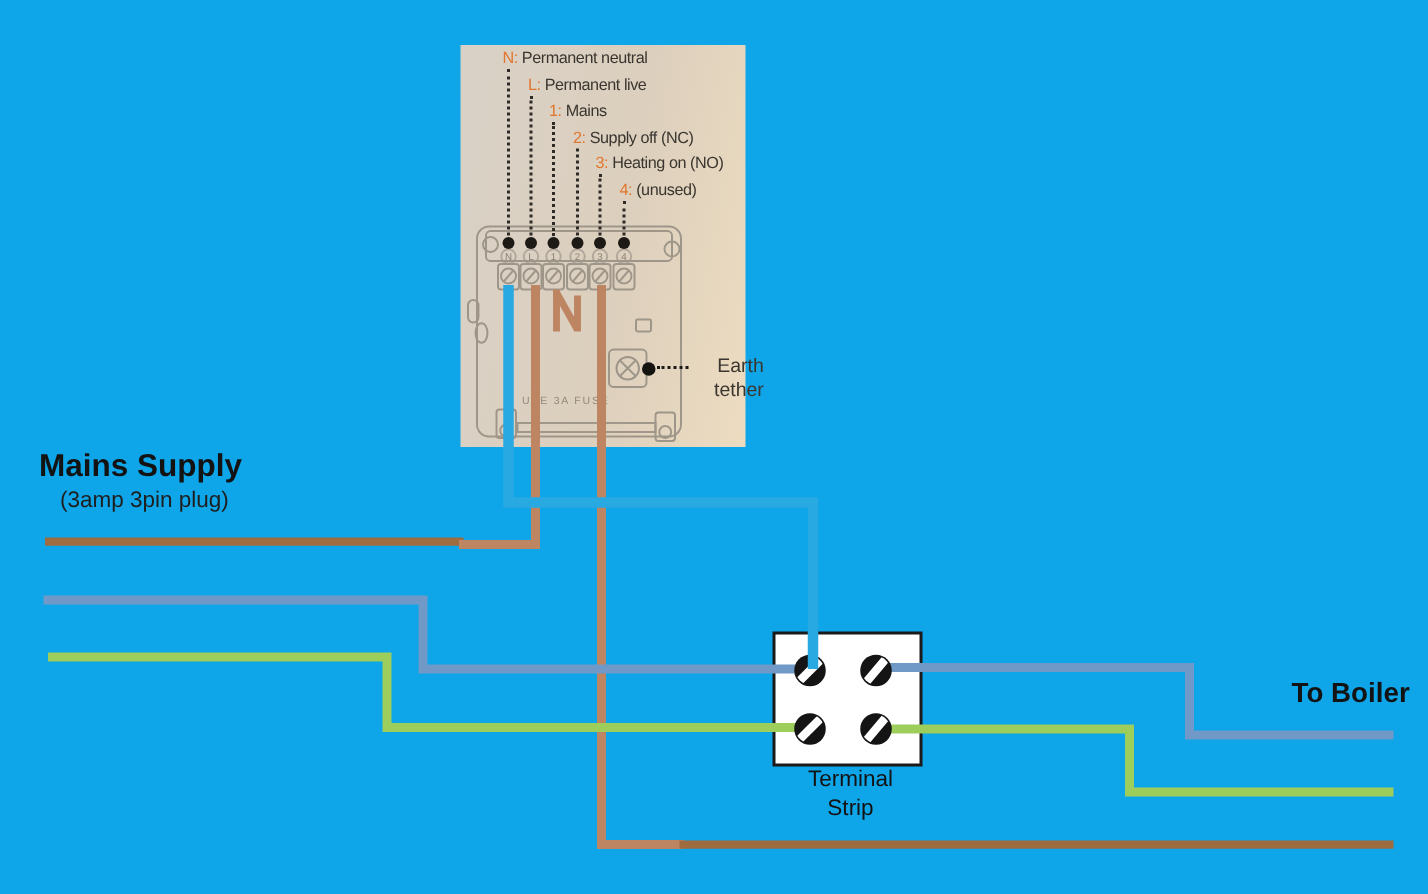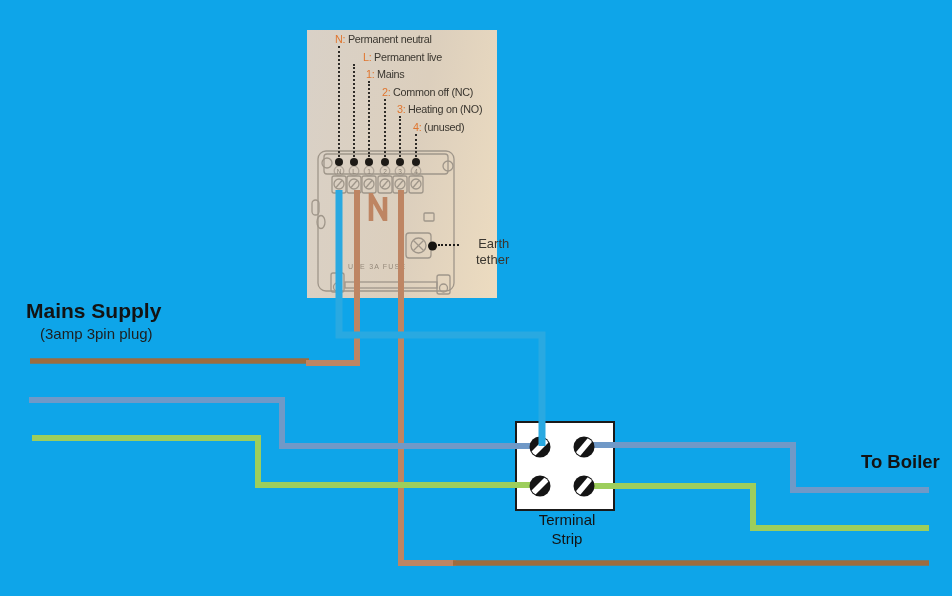--- a/index.html
+++ b/index.html
@@ -108,28 +108,28 @@
     <div class="leader" style="left:31px;top:16px;height:111px"></div>
     <div class="leader" style="left:46px;top:34px;height:93px"></div>
     <div class="leader" style="left:61px;top:51px;height:76px"></div>
     <div class="leader" style="left:77px;top:69px;height:58px"></div>
     <div class="leader" style="left:92px;top:86px;height:41px"></div>
     <div class="leader" style="left:108px;top:104px;height:23px"></div>
 
     <div class="term-label" style="left:28px;top:3px">
       <span class="pfx">N:</span> <span>Permanent neutral</span>
     </div>
-    <div class="term-label" style="left:56px;top:21px">
+    <div class="term-label" style="left:45px;top:21px">
       <span class="pfx">L:</span> <span>Permanent live</span>
     </div>
     <div class="term-label" style="left:59px;top:38px">
       <span class="pfx">1:</span> <span>Mains</span>
     </div>
     <div class="term-label" style="left:75px;top:56px">
-      <span class="pfx">2:</span> <span>Common off (NC)</span>
+      <span class="pfx">2:</span> <span>Supply off (NC)</span>
     </div>
     <div class="term-label" style="left:90px;top:73px">
       <span class="pfx">3:</span> <span>Heating on (NO)</span>
     </div>
     <div class="term-label" style="left:106px;top:91px">
       <span class="pfx">4:</span> <span>(unused)</span>
     </div>
 
     <div class="earth-dots"></div>
     <div class="earth-label">

